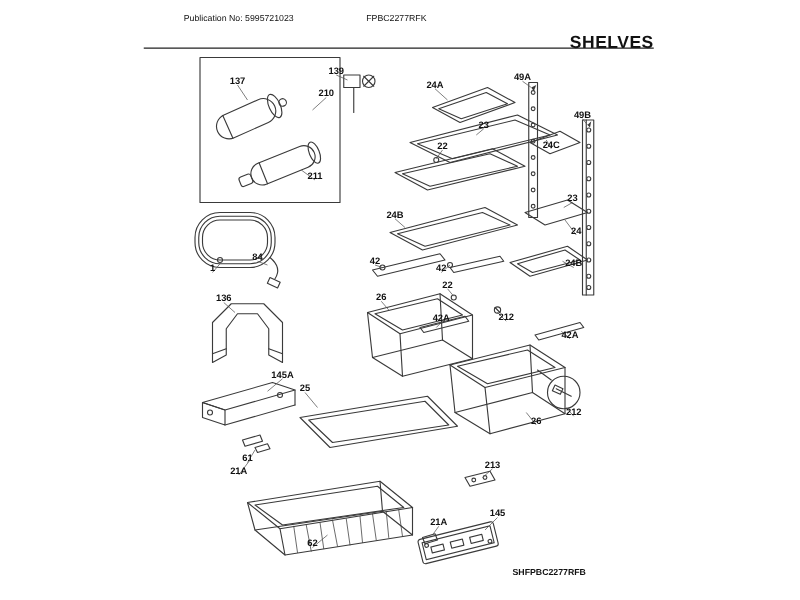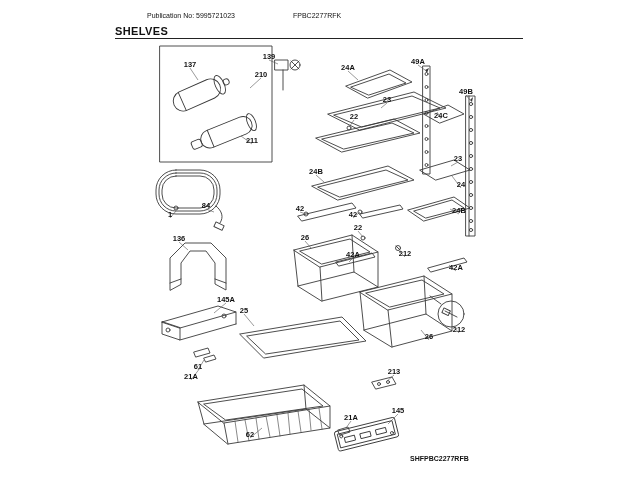--- a/index.html
+++ b/index.html
@@ -1,21 +1,21 @@
 <!DOCTYPE html>
 <html style="--ink: #3a3a3a;"><head>
 <meta charset="utf-8">
 <style>
   html,body{margin:0;padding:0;background:#ffffff;}
   .page{position:relative;width:640px;height:480px;background:#fff;
         font-family:"Liberation Sans",sans-serif;color:#111;overflow:hidden;}
   .hdr-pub{position:absolute;left:147px;top:12px;font-size:7px;}
   .hdr-model{position:absolute;left:293px;top:12px;font-size:7px;}
-  .hdr-title{position:absolute;left:115px;top:25px;width:408px;text-align:left;
-             font-size:11px;font-weight:bold;letter-spacing:.4px;}
+  .hdr-title{position:absolute;left:115px;top:25px;width:408px;text-align:right;
+             font-size:14px;font-weight:bold;letter-spacing:.4px;}
   .hdr-rule{position:absolute;left:115px;top:38px;width:408px;height:0;
             border-top:1px solid #222;}
   .ftr-code{position:absolute;left:410px;top:455px;font-size:7px;font-weight:bold;}
   svg.diagram{position:absolute;left:0;top:0;}
   .ink{stroke:var(--ink,#3a3a3a);fill:none;stroke-width:.9;
        stroke-linejoin:round;stroke-linecap:round;}
   .thin{stroke-width:.6;}
   .part-label{font-family:"Liberation Sans",sans-serif;font-size:7.5px;
               font-weight:bold;fill:#111;text-anchor:middle;}
   .leader{stroke:#555;stroke-width:.6;fill:none;}

